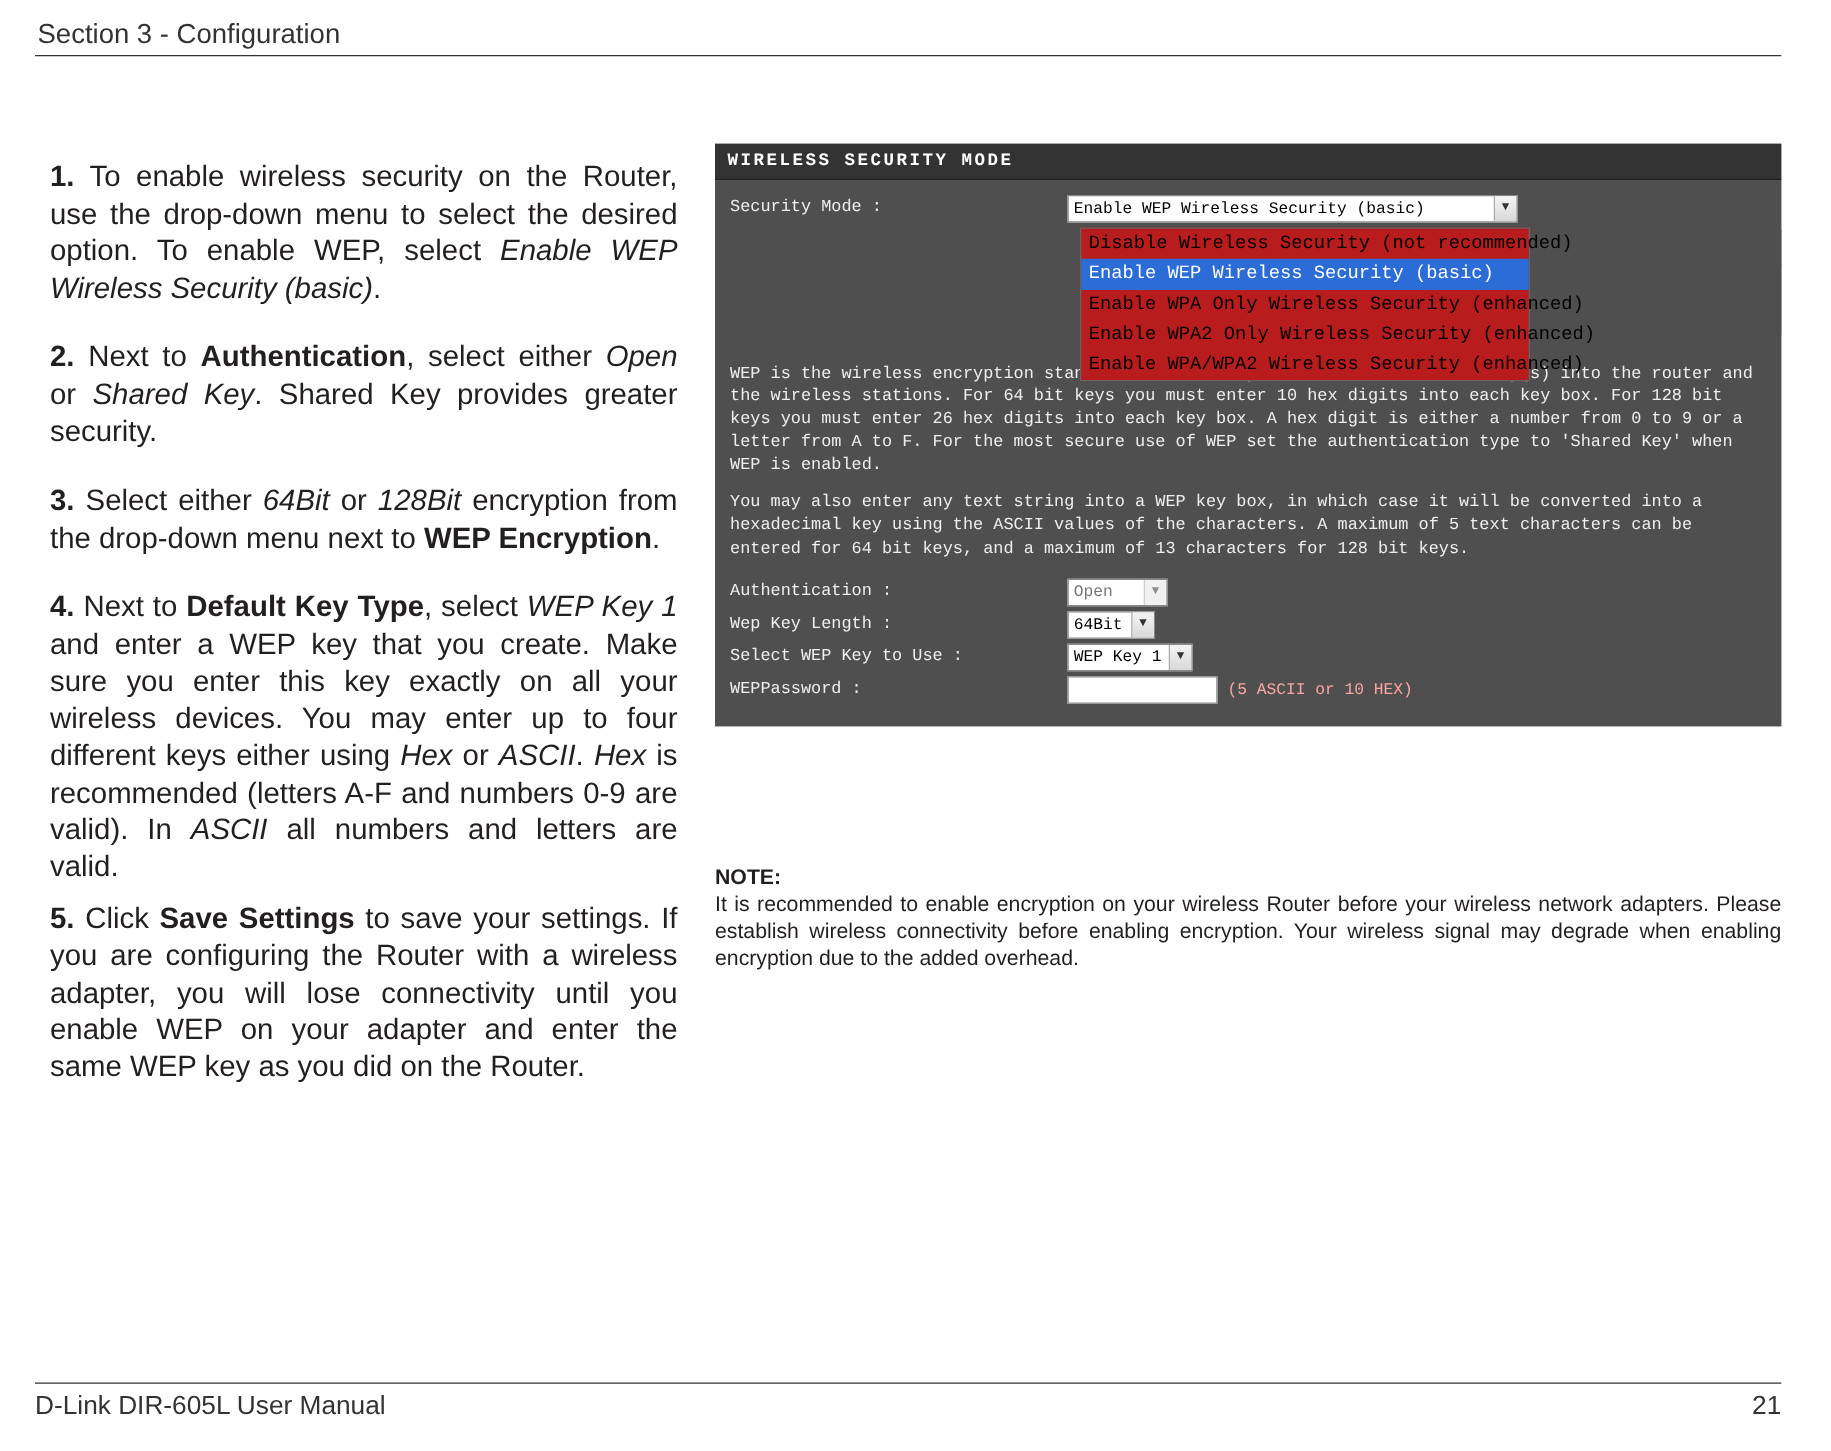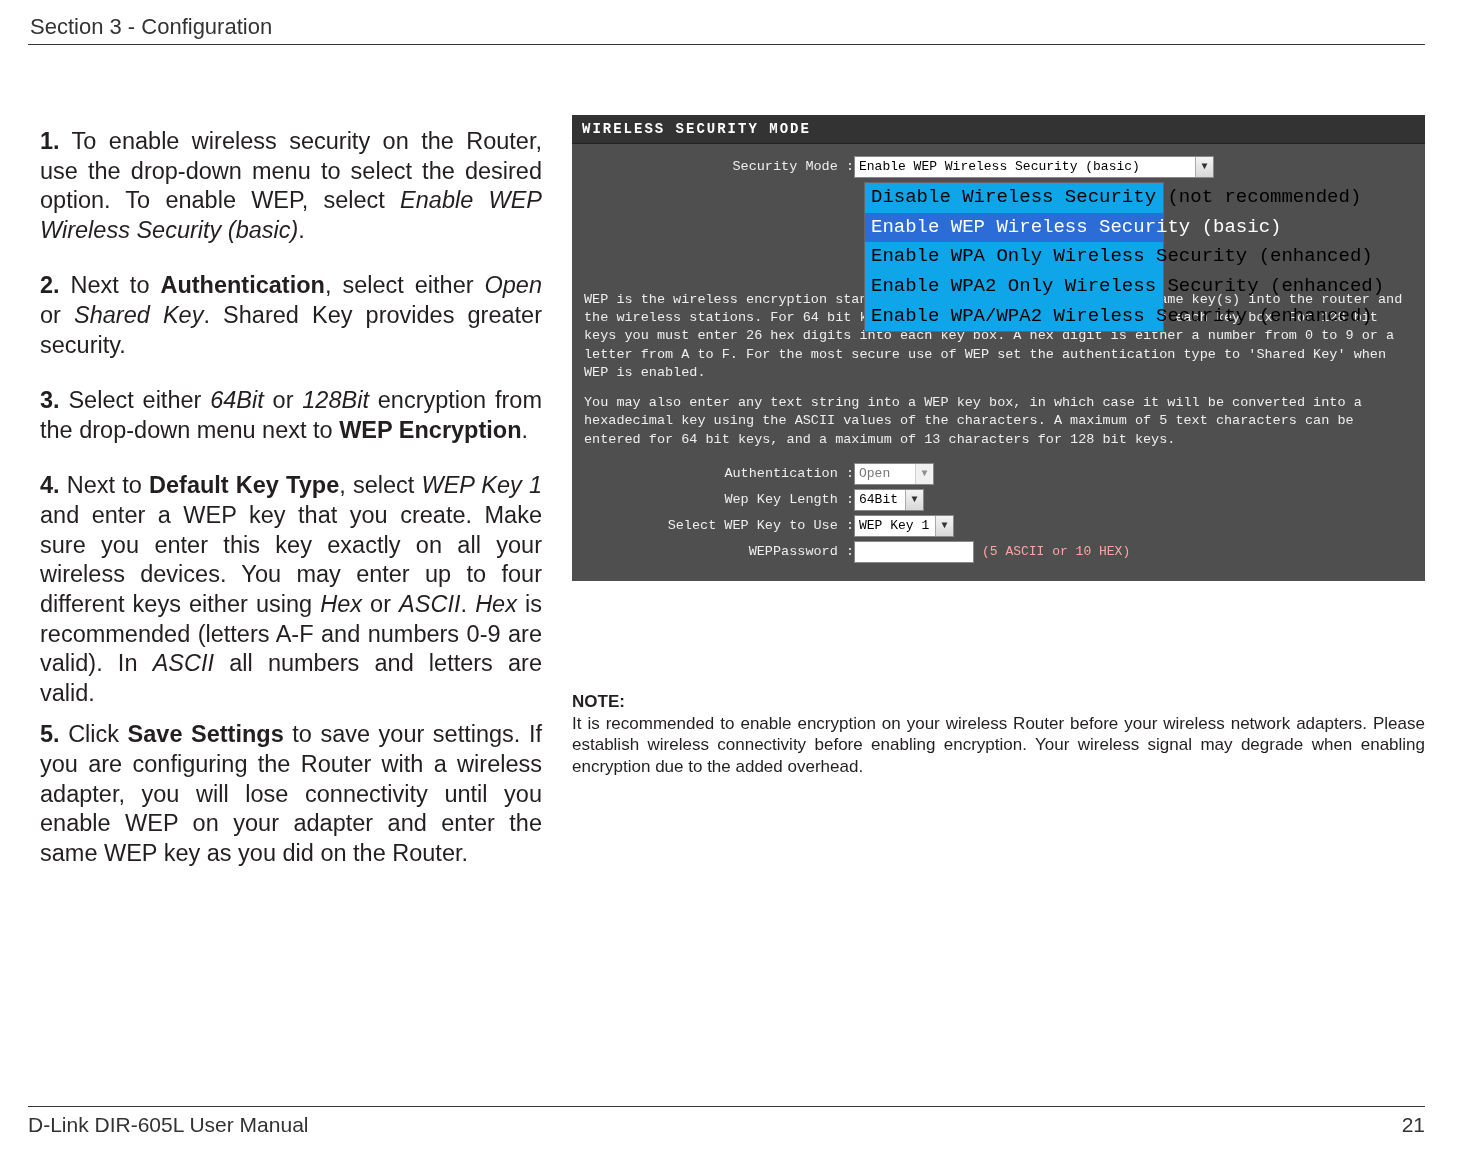--- a/index.html
+++ b/index.html
@@ -69,22 +69,22 @@
     line-height: 1.35;
   }
   .form-row {
     display: flex;
     align-items: center;
     margin: 4px 0;
     position: relative;
   }
   .form-label {
     width: 270px;
-    text-align: right;
-    padding-right: 0;
+    text-align: left;
+    padding-right: 10px;
     color: #eee;
     font-size: 13.5px;
   }
   .select {
     background: #fff;
     color: #000;
     border: 1px solid #888;
     height: 22px;
     font-size: 13px;
     padding: 1px 22px 1px 4px;
@@ -101,25 +101,25 @@
     display: flex; align-items: center; justify-content: center;
     color: #333;
     font-size: 10px;
   }
   .select.disabled .arrow { background: #e6e6e6; opacity:.55; }
   .select.disabled { color:#777; }
   .dropdown-open {
     position: absolute;
     left: 280px;
     top: 26px;
-    width: 300px;
-    background: #0ea5e9;
+    width: 360px;
+    background: #b91c1c;
     border: 1px solid #666;
     color: #000;
-    font-size: 19px;
+    font-size: 15px;
     z-index: 5;
   }
   .dropdown-open div { padding: 2px 6px; white-space: nowrap; }
   .dropdown-open .sel { background: #2b6cd6; color: #fff; }
   .textinput {
     background:#fff; color:#000; border:1px solid #888;
     height:22px; width:120px; font-size:13px; padding:1px 4px;
     display:inline-flex; align-items:center;
   }
   .hint { color:#fca5a5; margin-left:8px; font-size:13px; }

